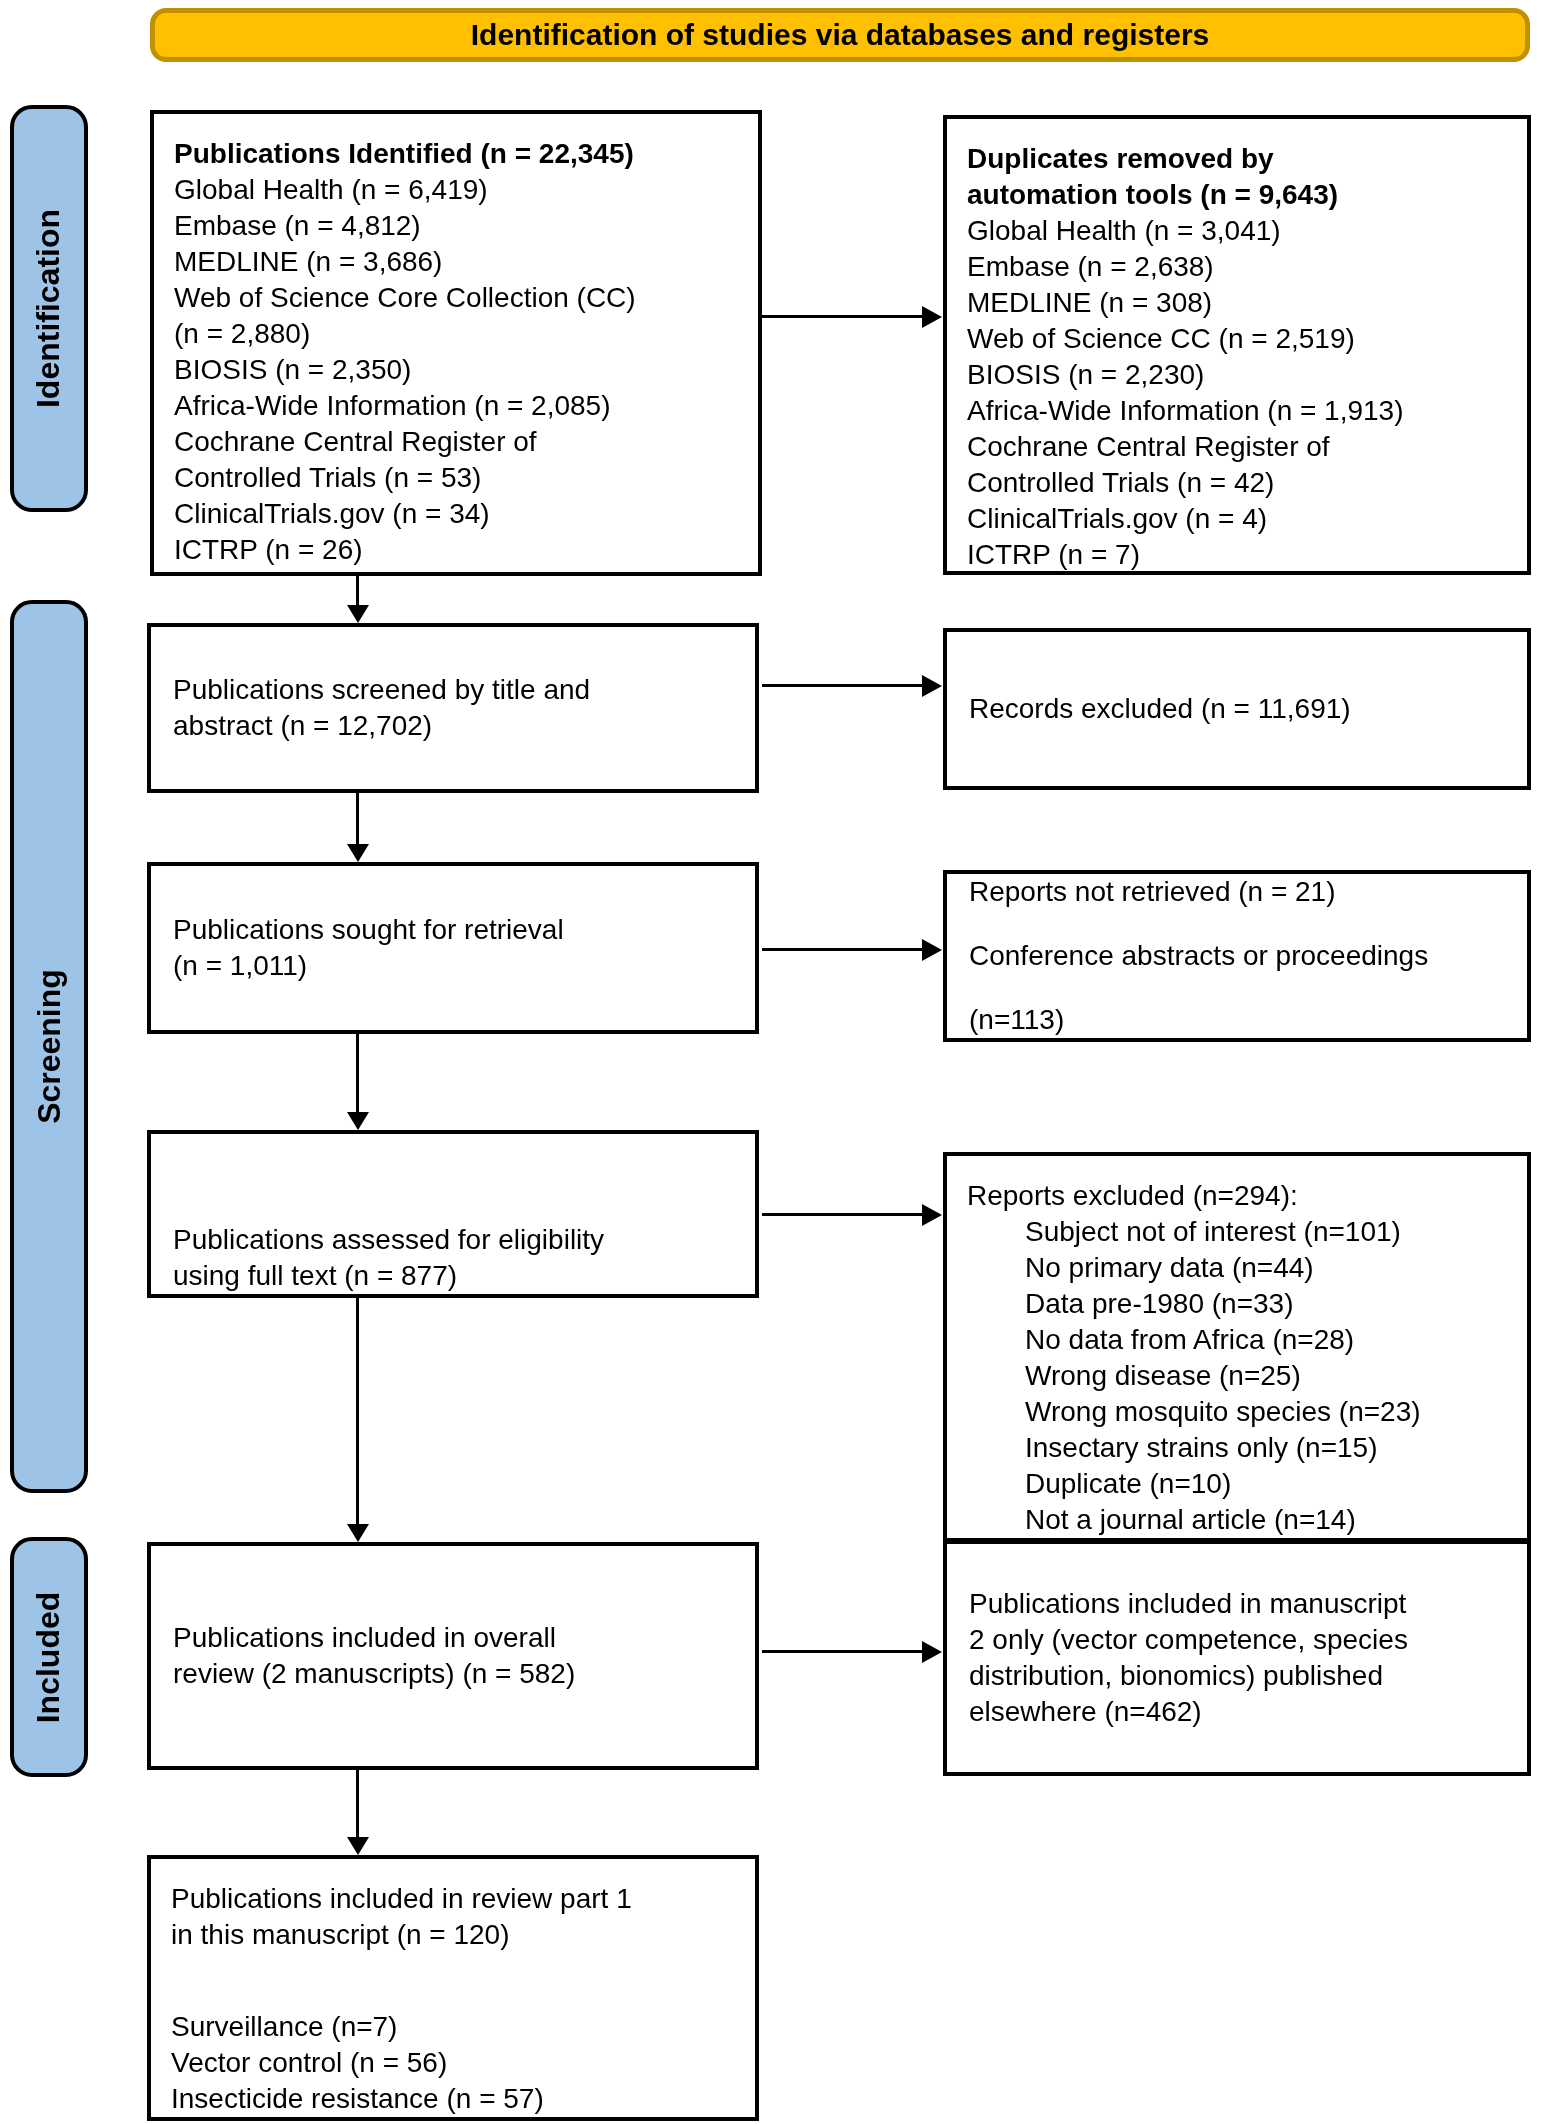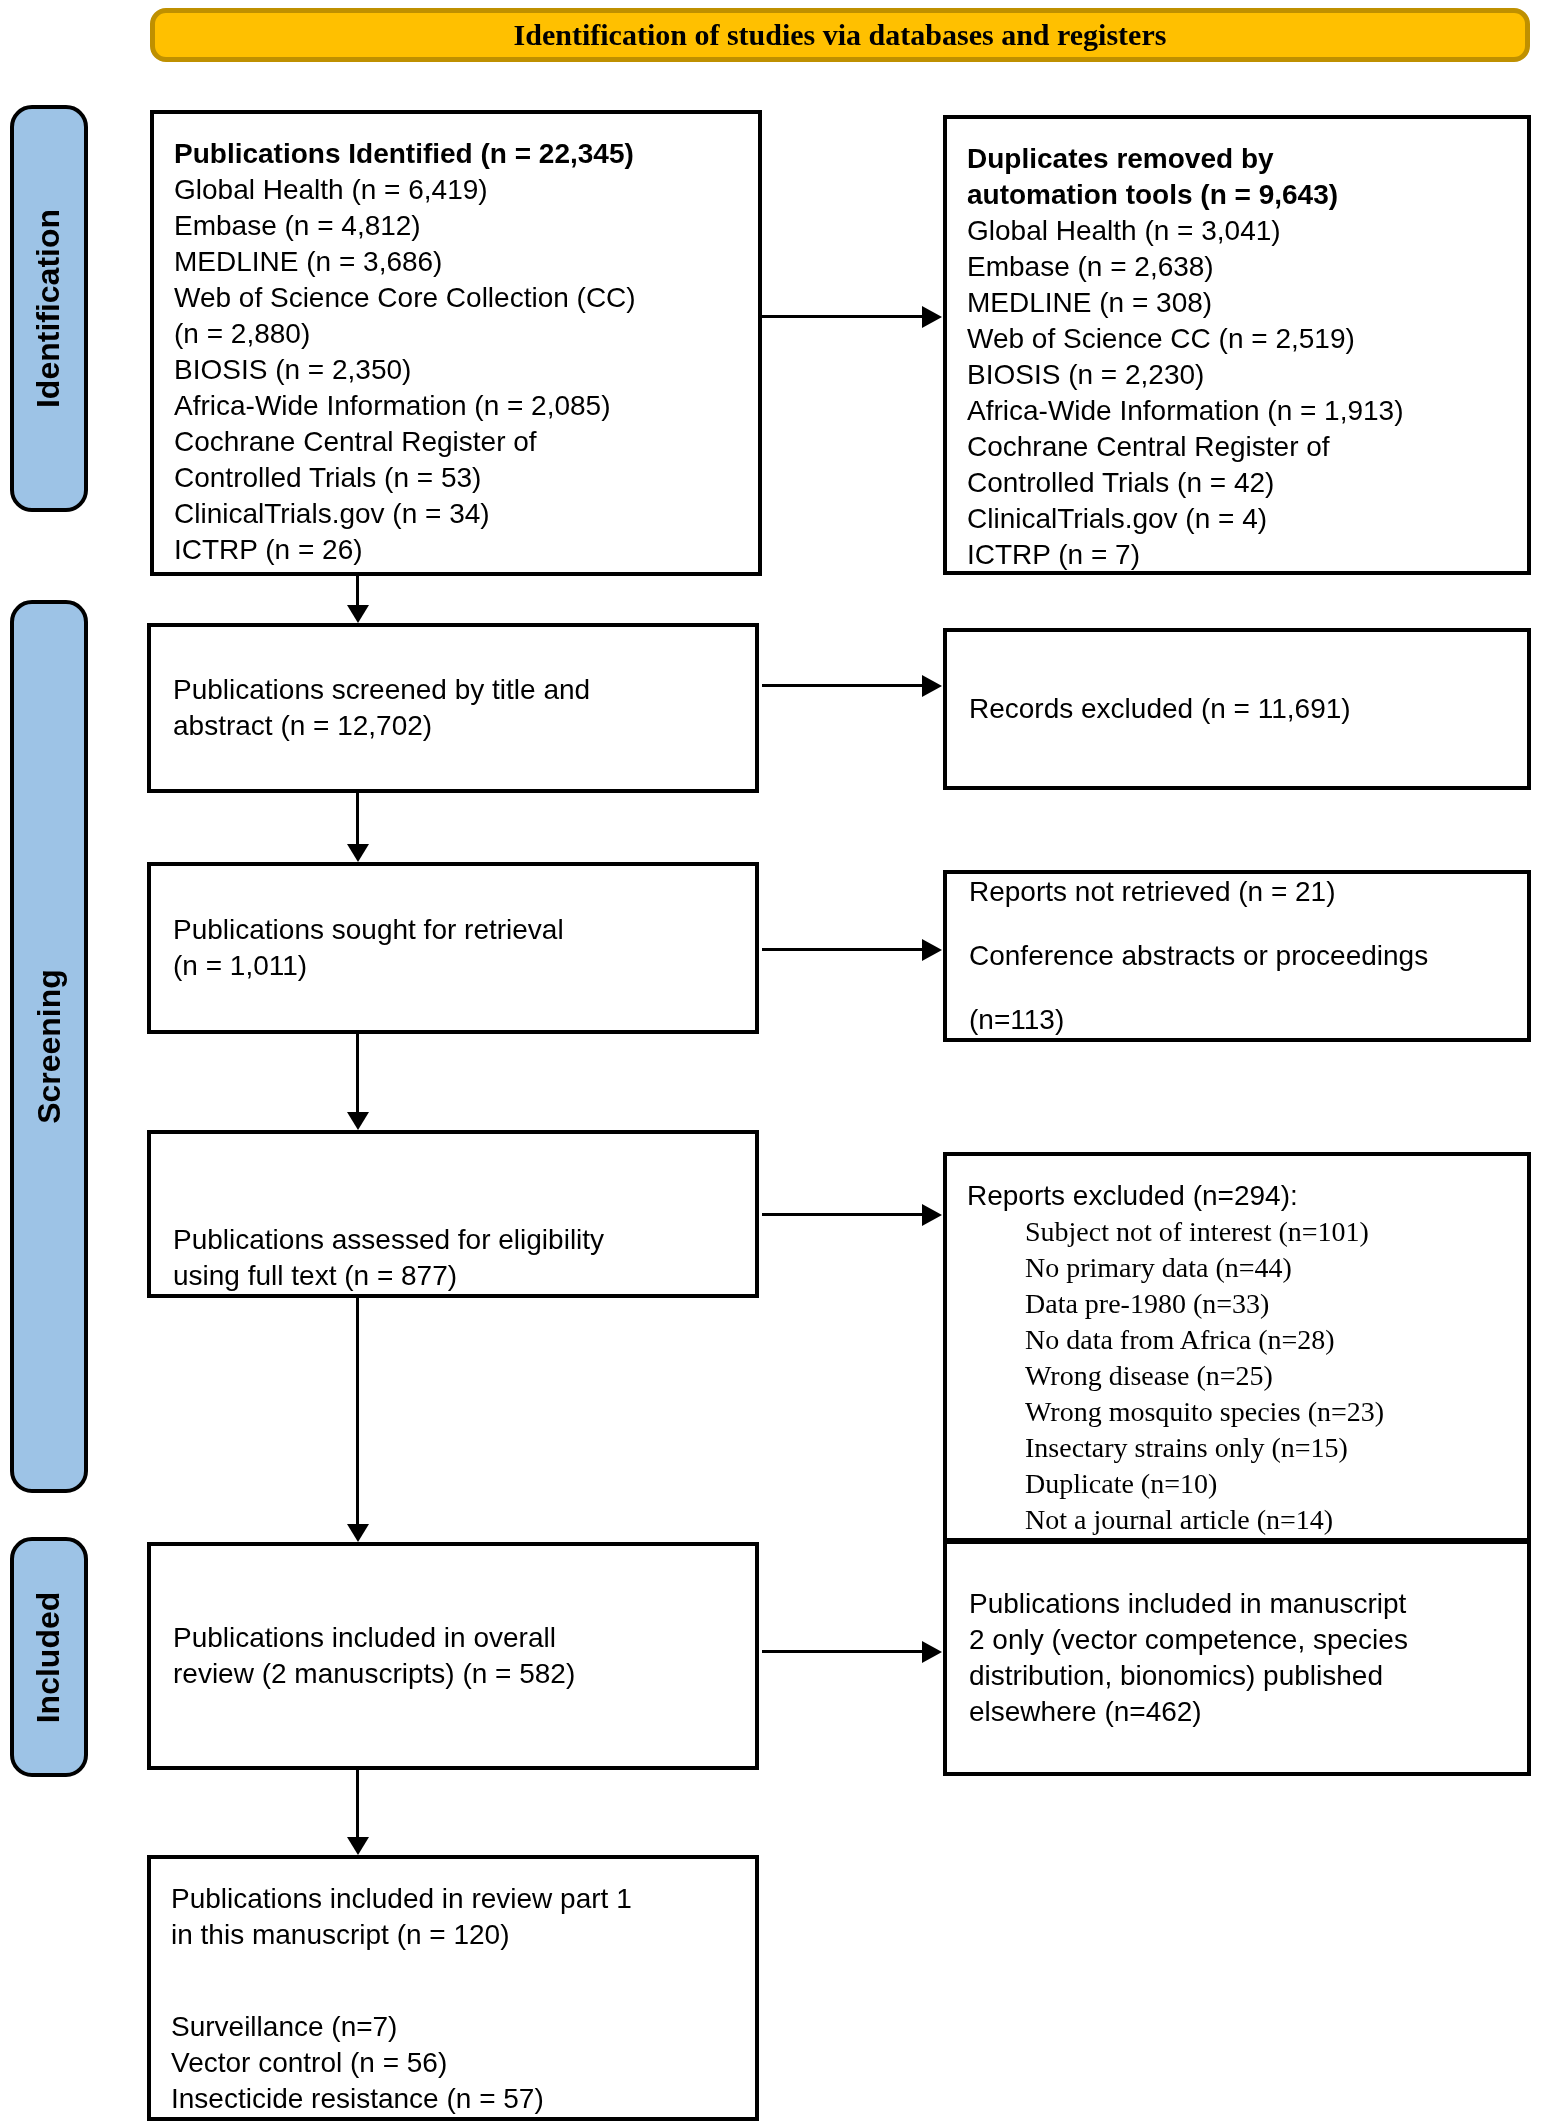--- a/index.html
+++ b/index.html
@@ -11,21 +11,21 @@
     color:#000;
   }
   
   .banner{
     position:absolute;left:150px;top:8px;width:1380px;height:54px;
     box-sizing:border-box;
     background:var(--banner-fill,#FFC000);
     border:5px solid var(--banner-border,#BF9000);
     border-radius:16px;
     display:flex;align-items:center;justify-content:center;
-    font-size:30px;font-weight:bold;font-family:Liberation Serif, serif;
+    font-size:30px;font-weight:bold;
   }
   
   .stage{
     position:absolute;left:10px;width:78px;
     box-sizing:border-box;
     background:var(--stage-fill,#9DC3E6);
     border:4px solid #000;
     border-radius:22px;
     display:flex;align-items:center;justify-content:center;
     overflow:hidden;
@@ -41,21 +41,21 @@
   
   .box{
     position:absolute;
     box-sizing:border-box;
     background:#fff;
     border:4px solid #000;
     font-size:28px;line-height:36px;
   }
   .box .line{min-height:36px;}
   .box .bold{font-weight:bold;}
-  .box .indent{padding-left:58px;font-family:Liberation Serif, serif;}
+  .box .indent{padding-left:58px;}
   .box .gap{margin-top:56px;}
   .top-pad{padding:22px 20px;}
   .center-v{display:flex;flex-direction:column;justify-content:center;padding:0 22px;}
   
   .lb1{left:150px;top:110px;width:612px;height:466px;}
   .lb2{left:147px;top:623px;width:612px;height:170px;}
   .lb3{left:147px;top:862px;width:612px;height:172px;}
   .lb4{left:147px;top:1130px;width:612px;height:168px;justify-content:flex-end;}
   .lb5{left:147px;top:1542px;width:612px;height:228px;}
   .lb6{left:147px;top:1855px;width:612px;height:266px;}

